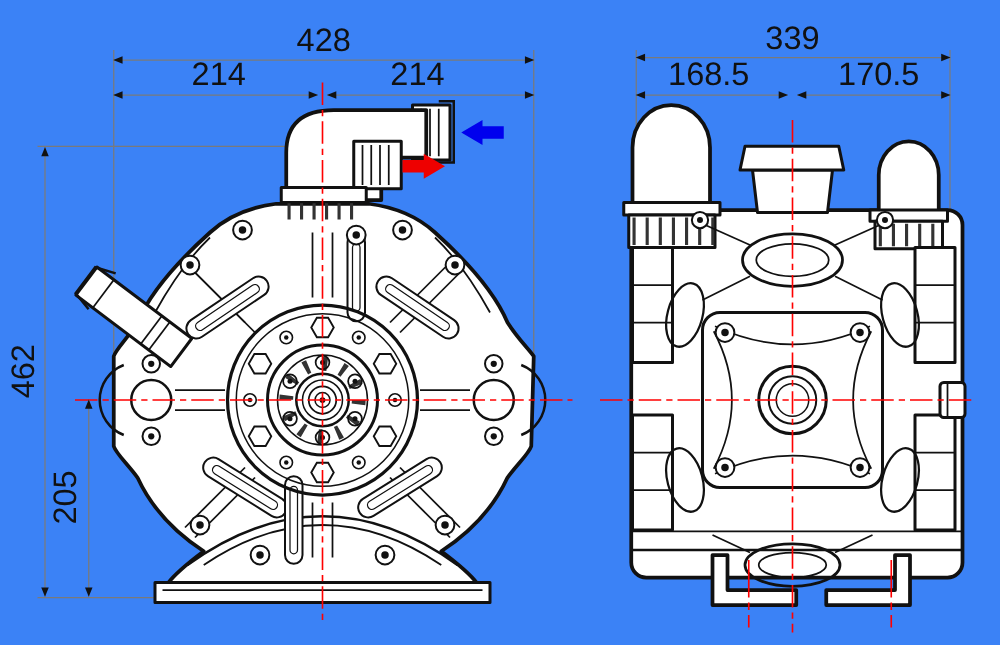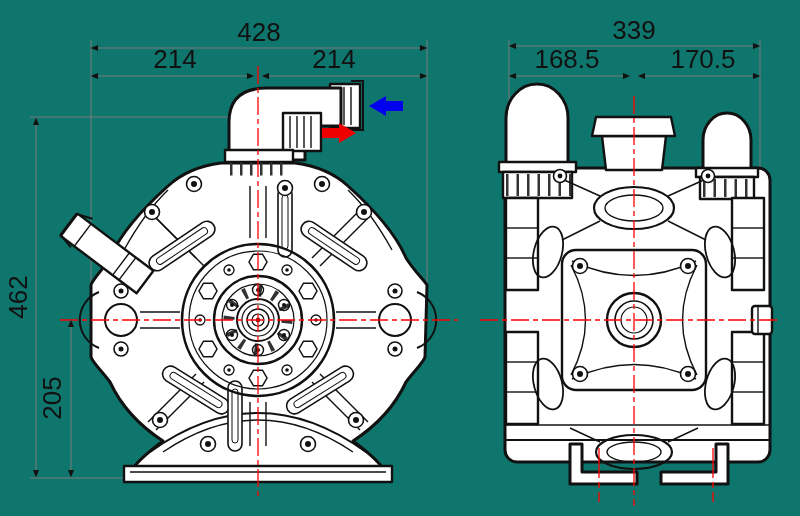--- a/index.html
+++ b/index.html
@@ -1,16 +1,16 @@
 <!DOCTYPE html>
 <html><head>
 <meta charset="utf-8">
 <style>
   html,body{margin:0;padding:0;background:#fff;}
-  .stage{position:relative;width:800px;height:516px;background:#0f766e;overflow:hidden;
+  .stage{position:relative;width:800px;height:516px;background:#3b82f6;overflow:hidden;
          font-family:"Liberation Sans",sans-serif;}
   svg{display:block}
   .ol{fill:#fff;stroke:#111;stroke-width:3;stroke-linejoin:round;}
   .ol2{fill:#fff;stroke:#111;stroke-width:2.4;stroke-linejoin:round;}
   .ol15{fill:#fff;stroke:#111;stroke-width:1.6;}
   .ln{fill:none;stroke:#111;stroke-width:1.4;}
   .ln2{fill:none;stroke:#111;stroke-width:2;}
   .cir{fill:none;stroke:#111;}
   .dot{fill:#111;stroke:none;}
   .dim{stroke:#7a7a7a;stroke-width:1;fill:none;}

